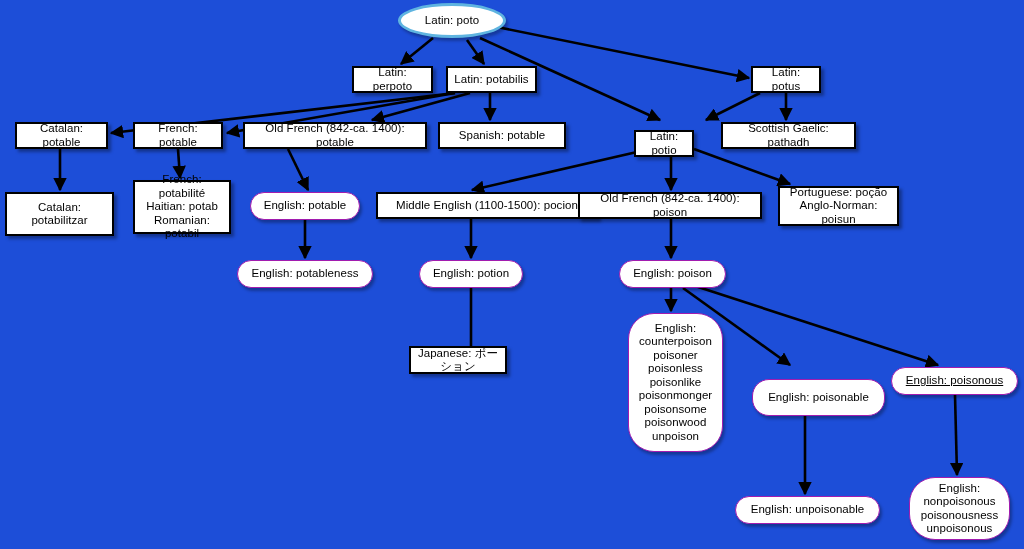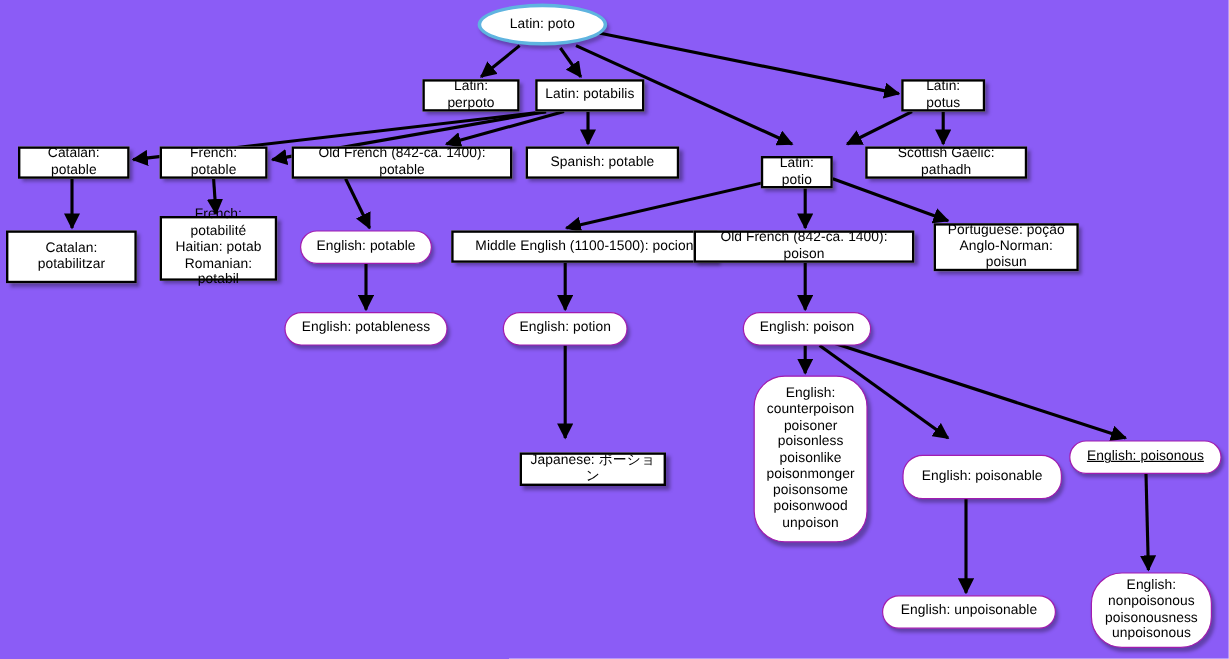--- a/index.html
+++ b/index.html
@@ -7,21 +7,21 @@
     padding: 0;
     background: #ffffff;
   }
   body {
     font-family: "Liberation Sans", sans-serif;
   }
   #canvas {
     position: relative;
     width: 1024px;
     height: 549px;
-    background: #8b5cf6;
+    background: #1d4ed8;
     overflow: hidden;
   }
   #edge-layer {
     position: absolute;
     left: 0;
     top: 0;
     width: 1024px;
     height: 549px;
     pointer-events: none;
   }
@@ -116,21 +116,21 @@
 Haitian: potab
 Romanian: potabil</div>
       <div class="node roundrect" style="left: 250px; top: 192px; width: 110px; height: 28px;">English: potable</div>
       <div class="node rect" style="left: 376px; top: 192px; width: 222px; height: 27px;">Middle English (1100-1500): pocion</div>
       <div class="node rect" style="left: 578px; top: 192px; width: 184px; height: 27px;">Old French (842-ca. 1400): poison</div>
       <div class="node rect" style="left: 778px; top: 186px; width: 121px; height: 40px;">Portuguese: poção
 Anglo-Norman: poisun</div>
       <div class="node roundrect" style="left: 237px; top: 260px; width: 136px; height: 28px;">English: potableness</div>
       <div class="node roundrect" style="left: 419px; top: 260px; width: 104px; height: 28px;">English: potion</div>
       <div class="node roundrect" style="left: 619px; top: 260px; width: 107px; height: 28px;">English: poison</div>
-      <div class="node rect" style="left: 409px; top: 377px; width: 122px; height: 28px; margin-left: 24px;">Japanese: ポーション</div>
+      <div class="node rect" style="left: 409px; top: 346px; width: 98px; height: 28px;">Japanese: ポーション</div>
       <div class="node roundrect tallstack" style="left: 628px; top: 313px; width: 95px; height: 139px;">English:
 counterpoison
 poisoner
 poisonless
 poisonlike
 poisonmonger
 poisonsome
 poisonwood
 unpoison</div>
       <div class="node roundrect" style="left: 752px; top: 367px; width: 133px; height: 37px; margin-top: 12px;">English: poisonable</div>

